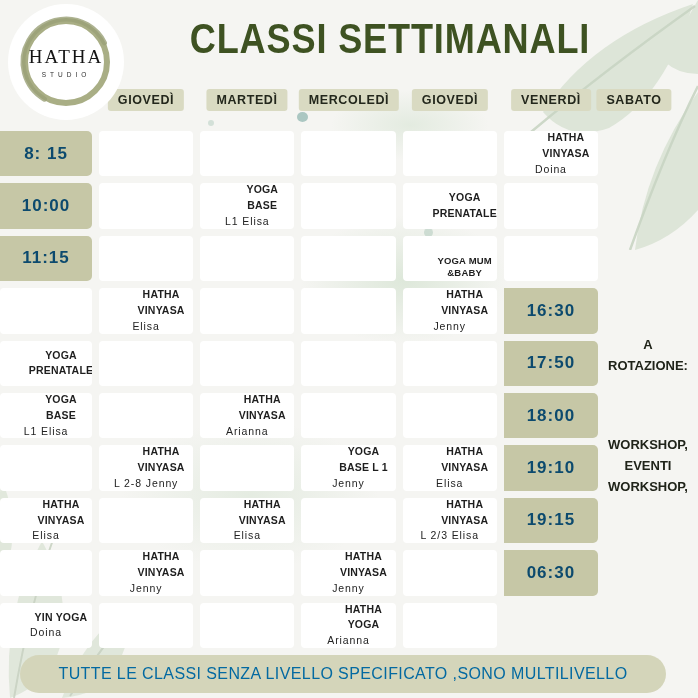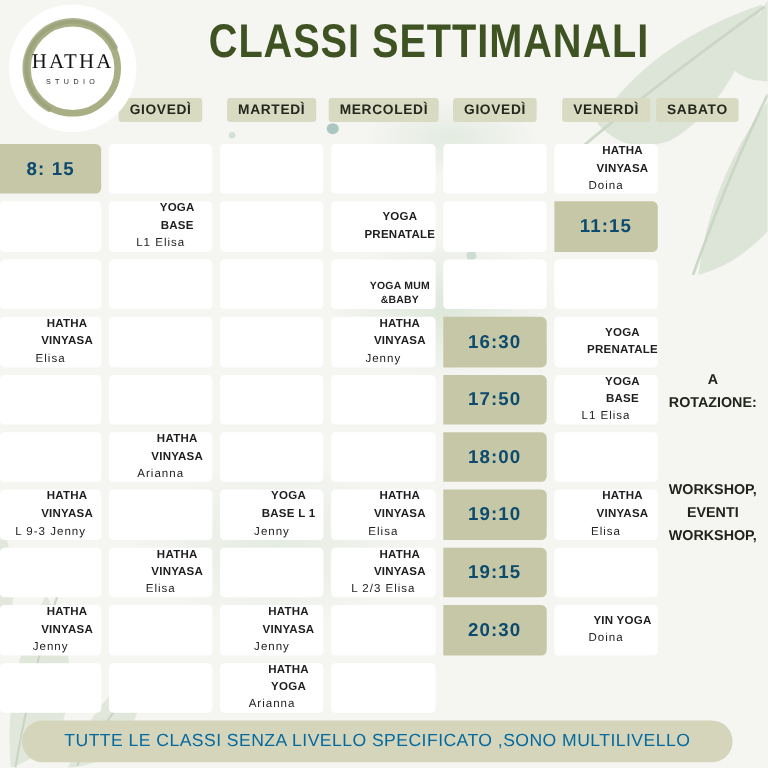--- a/index.html
+++ b/index.html
@@ -130,20 +130,21 @@
       </div>
     <div class="cell">
         <span class="c1"></span>
         <span class="c2"></span>
       </div>
     <div class="cell">
         <span class="c1">HATHA VINYASA</span>
         <span class="c2">Doina</span>
       </div>
 
+    <div class="time">10:00</div>
     <div class="cell">
         <span class="c1"></span>
         <span class="c2"></span>
       </div>
     <div class="cell">
         <span class="c1">YOGA BASE</span>
         <span class="c2">L1 Elisa</span>
       </div>
     <div class="cell">
         <span class="c1"></span>
@@ -245,21 +246,21 @@
         <span class="c2"></span>
       </div>
 
     <div class="time">18:00</div>
     <div class="cell">
         <span class="c1"></span>
         <span class="c2"></span>
       </div>
     <div class="cell">
         <span class="c1">HATHA VINYASA</span>
-        <span class="c2">L 9-3 Jenny</span>
+        <span class="c2">L 2-8 Jenny</span>
       </div>
     <div class="cell">
         <span class="c1"></span>
         <span class="c2"></span>
       </div>
     <div class="cell">
         <span class="c1">YOGA BASE L 1</span>
         <span class="c2">Jenny</span>
       </div>
     <div class="cell">
@@ -304,21 +305,21 @@
       </div>
     <div class="cell">
         <span class="c1">HATHA VINYASA</span>
         <span class="c2">Jenny</span>
       </div>
     <div class="cell">
         <span class="c1"></span>
         <span class="c2"></span>
       </div>
 
-    <div class="time">20:30</div>
+    <div class="time">06:30</div>
     <div class="cell">
         <span class="c1">YIN YOGA</span>
         <span class="c2">Doina</span>
       </div>
     <div class="cell">
         <span class="c1"></span>
         <span class="c2"></span>
       </div>
     <div class="cell">
         <span class="c1"></span>

